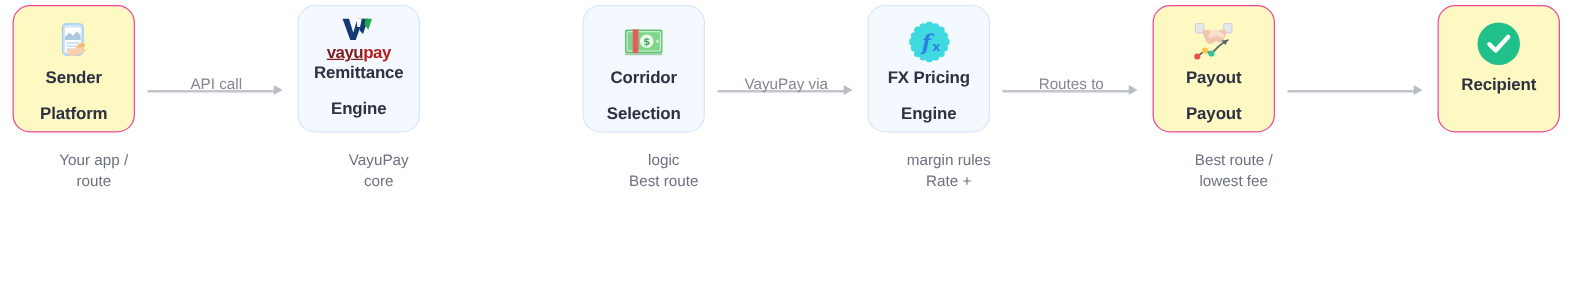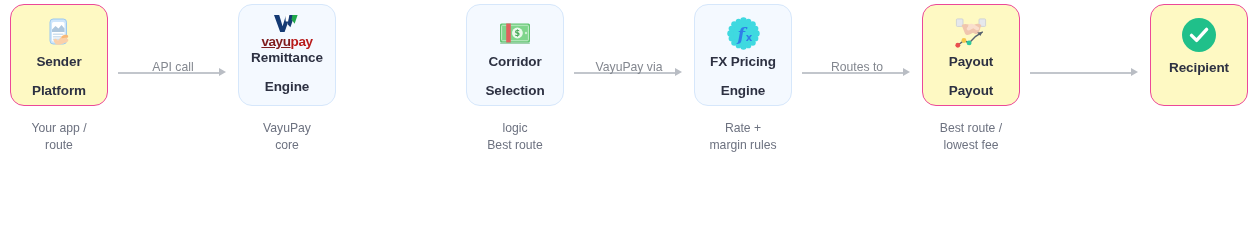--- a/index.html
+++ b/index.html
@@ -50,21 +50,21 @@
     font-weight: bold;
     color: #2d3142;
     line-height: 1.22;
     text-align: center;
     letter-spacing: -.1px;
     padding: 0 3px;
   }
   .card-title.two { margin-top: 13px; }
   .caption {
     position: absolute;
-    left: 0; top: 120px;
+    left: 16px; top: 120px;
     width: 118px;
     text-align: center;
     font-size: 12.2px;
     color: #6d7280;
     line-height: 1.42;
   }
 
   
   .vp-logo {
     display: flex; flex-direction: column; align-items: center;
@@ -215,22 +215,22 @@
               <circle cx="31.1" cy="23.4" r="3.1"></circle>
           </g>
           <text x="15.5" y="25" font-family="DejaVu Serif, serif" font-style="italic" font-size="19" font-weight="bold" fill="#2f7ee8" text-anchor="middle">f</text>
           <text x="24" y="26" font-family="DejaVu Sans, sans-serif" font-size="11" font-weight="bold" fill="#2f7ee8" text-anchor="middle">x</text>
         </svg>
       </div>
       <div class="card-title">FX Pricing</div>
       <div class="card-title two">Engine</div>
     </div>
     <div class="caption">
+      <div>margin rules</div>
       <div>Rate +</div>
-      <div>margin rules</div>
     </div>
   </div>
 
   <div class="conn" style="left:802px; width:110px;">
     <div class="conn-line" style="width:102px;"></div>
     <div class="conn-head" style="left:101px;"></div>
     <div class="conn-label">Routes to</div>
   </div>
 
   <div class="node" style="left:912px;">

